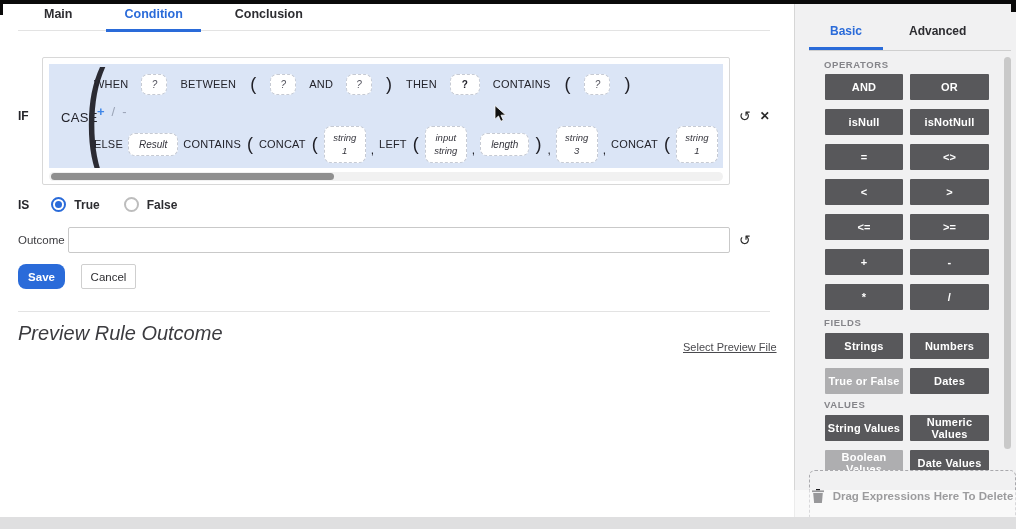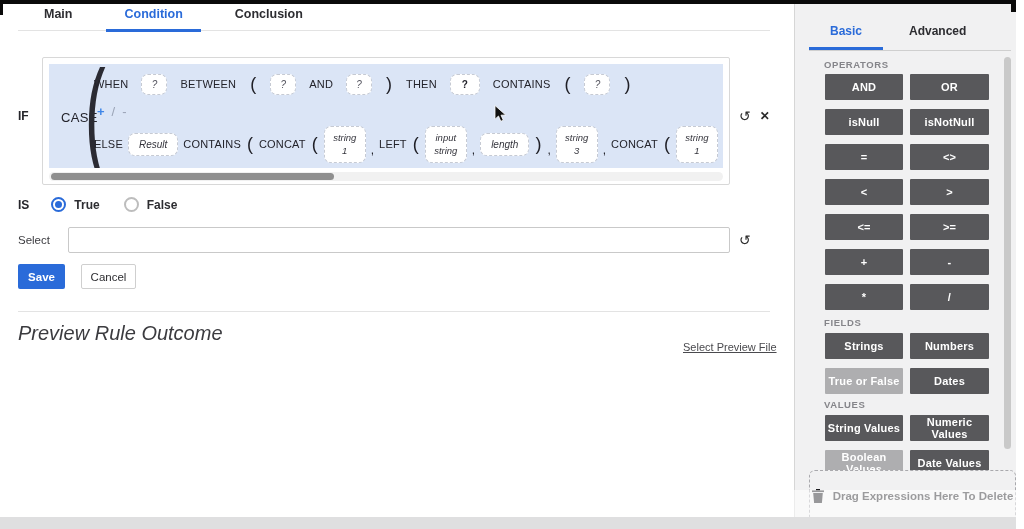--- a/index.html
+++ b/index.html
@@ -54,21 +54,21 @@
   .radio.selected { border-color:#2a6bd9; }
   .radio.selected::after { content:""; position:absolute; inset:2px; border-radius:50%; background:#2a6bd9; }
   .radio-label { font-size:12px; font-weight:700; color:#2d2d31; margin:0 24px 0 8px; }
 
   
   .scratch-label { position:absolute; left:18px; top:234px; font-size:11.5px; color:#3c3c40; }
   .scratch-input { position:absolute; left:68px; top:227px; width:662px; height:26px; border:1px solid #c9c9c9; border-radius:2px; background:#fff; font-size:12px; padding:0 8px; font-family:"Liberation Sans", sans-serif; }
   .scratch-undo { position:absolute; left:739px; top:232px; }
 
   
-  .save-btn { position:absolute; left:18px; top:264px; width:47px; height:25px; background:#2a6bd9; color:#fff; font-size:11.5px; font-weight:700; border:none; border-radius:2px; font-family:"Liberation Sans", sans-serif; }
+  .save-btn { position:absolute; left:18px; top:264px; width:47px; height:25px; background:#2a6bd9; color:#fff; font-size:11.5px; font-weight:700; border:none; border-radius:8px; font-family:"Liberation Sans", sans-serif; }
   .cancel-btn { position:absolute; left:81px; top:264px; width:55px; height:25px; background:#fff; border:1px solid #cfcfcf; color:#2d2d31; font-size:11.5px; border-radius:2px; font-family:"Liberation Sans", sans-serif; }
 
   .section-divider { position:absolute; left:18px; top:311px; width:752px; height:1px; background:#e3e3e3; }
   .preview-title { position:absolute; left:18px; top:322px; font-size:20px; color:#3b3b3f; font-weight:400;font-style:italic; }
   .preview-link { position:absolute; left:683px; top:341px; font-size:11px; color:#4a4a4e; font-weight:400; text-decoration:underline; cursor:default; }
 
   
   .panel { position:absolute; left:794px; top:4px; width:230px; height:525px; background:#f1f1f2; border-left:1px solid #d6d6d6; }
   .panel-tabs { position:absolute; left:14px; top:20px; display:flex; }
   .ptab { font-size:12px; font-weight:700; color:#2d2d31; padding-bottom:9px; text-align:center; }
@@ -191,21 +191,21 @@
   </div>
 
   <div class="is-row">
     <span class="is-label">IS</span>
     <span class="radio selected"></span>
     <span class="radio-label">True</span>
     <span class="radio"></span>
     <span class="radio-label">False</span>
   </div>
 
-  <div class="scratch-label">Select</div>
+  <div class="scratch-label">Outcome</div>
   <input class="scratch-input" value="" style="">
   <span class="icon-undo scratch-undo">↺</span>
 
   <button class="save-btn">Save</button>
   <button class="cancel-btn">Cancel</button>
 
   <div class="section-divider"></div>
   <div class="preview-title">Preview Rule Outcome</div>
   <div class="preview-link">Select Preview File</div>
 

